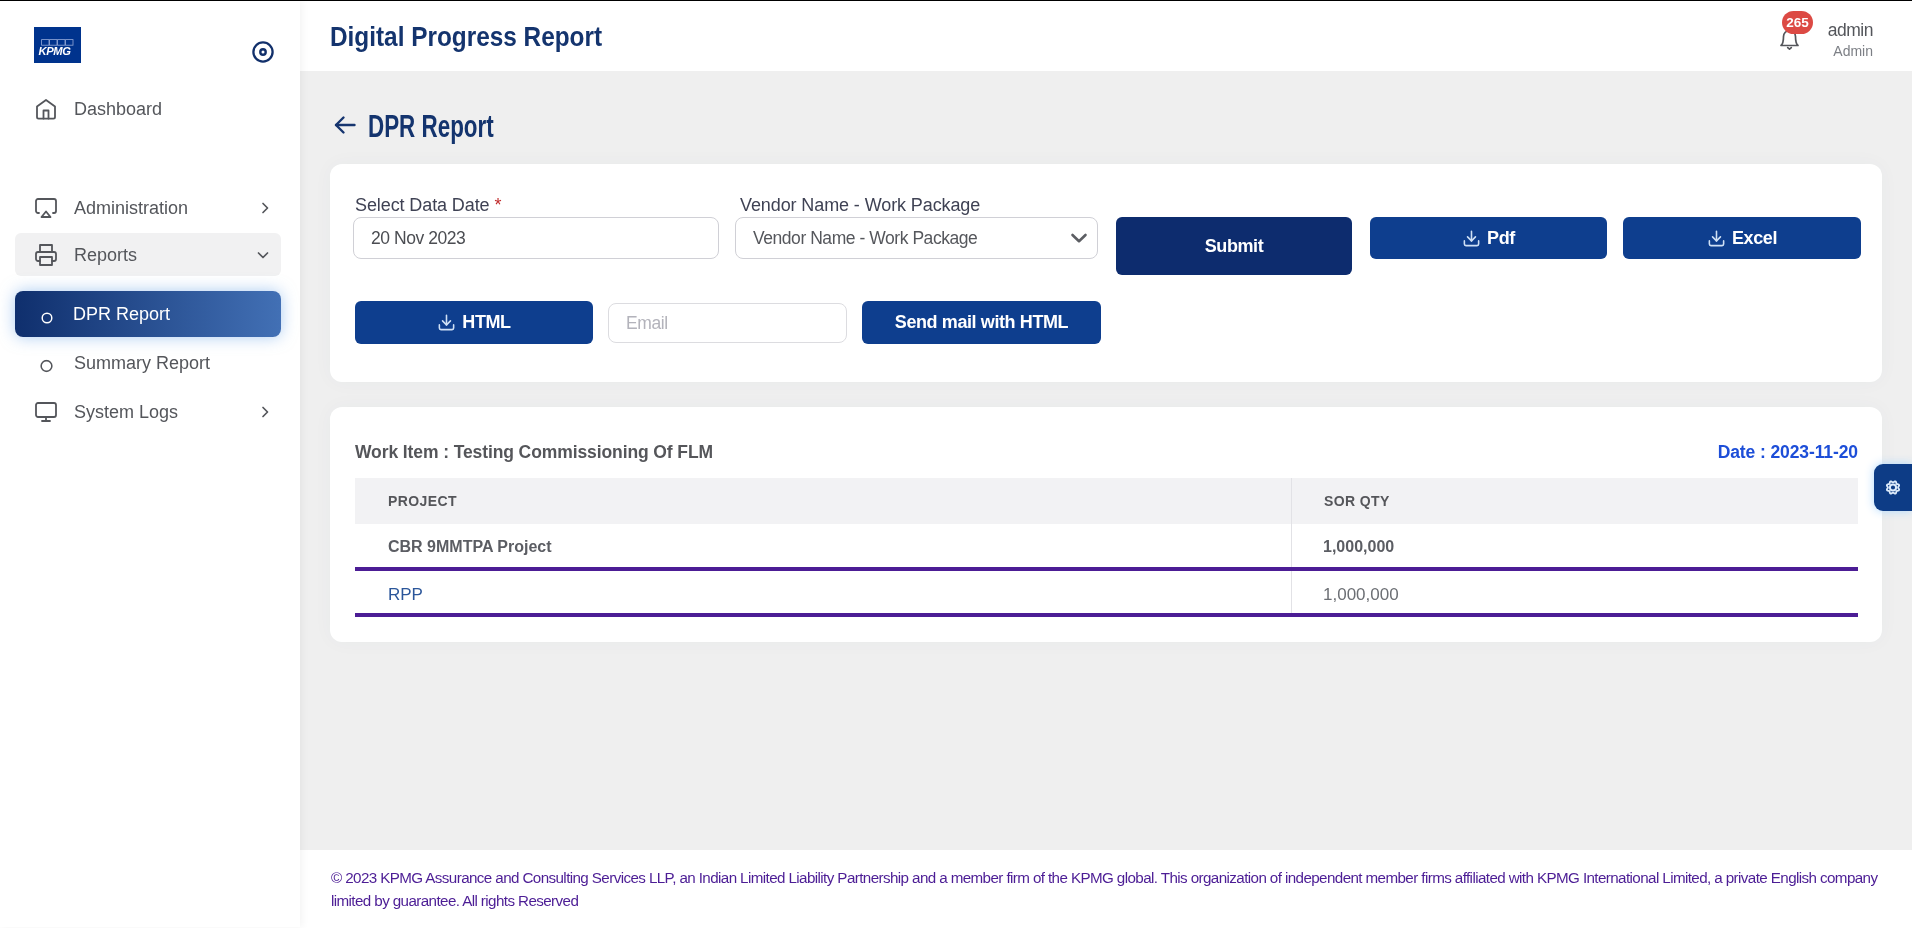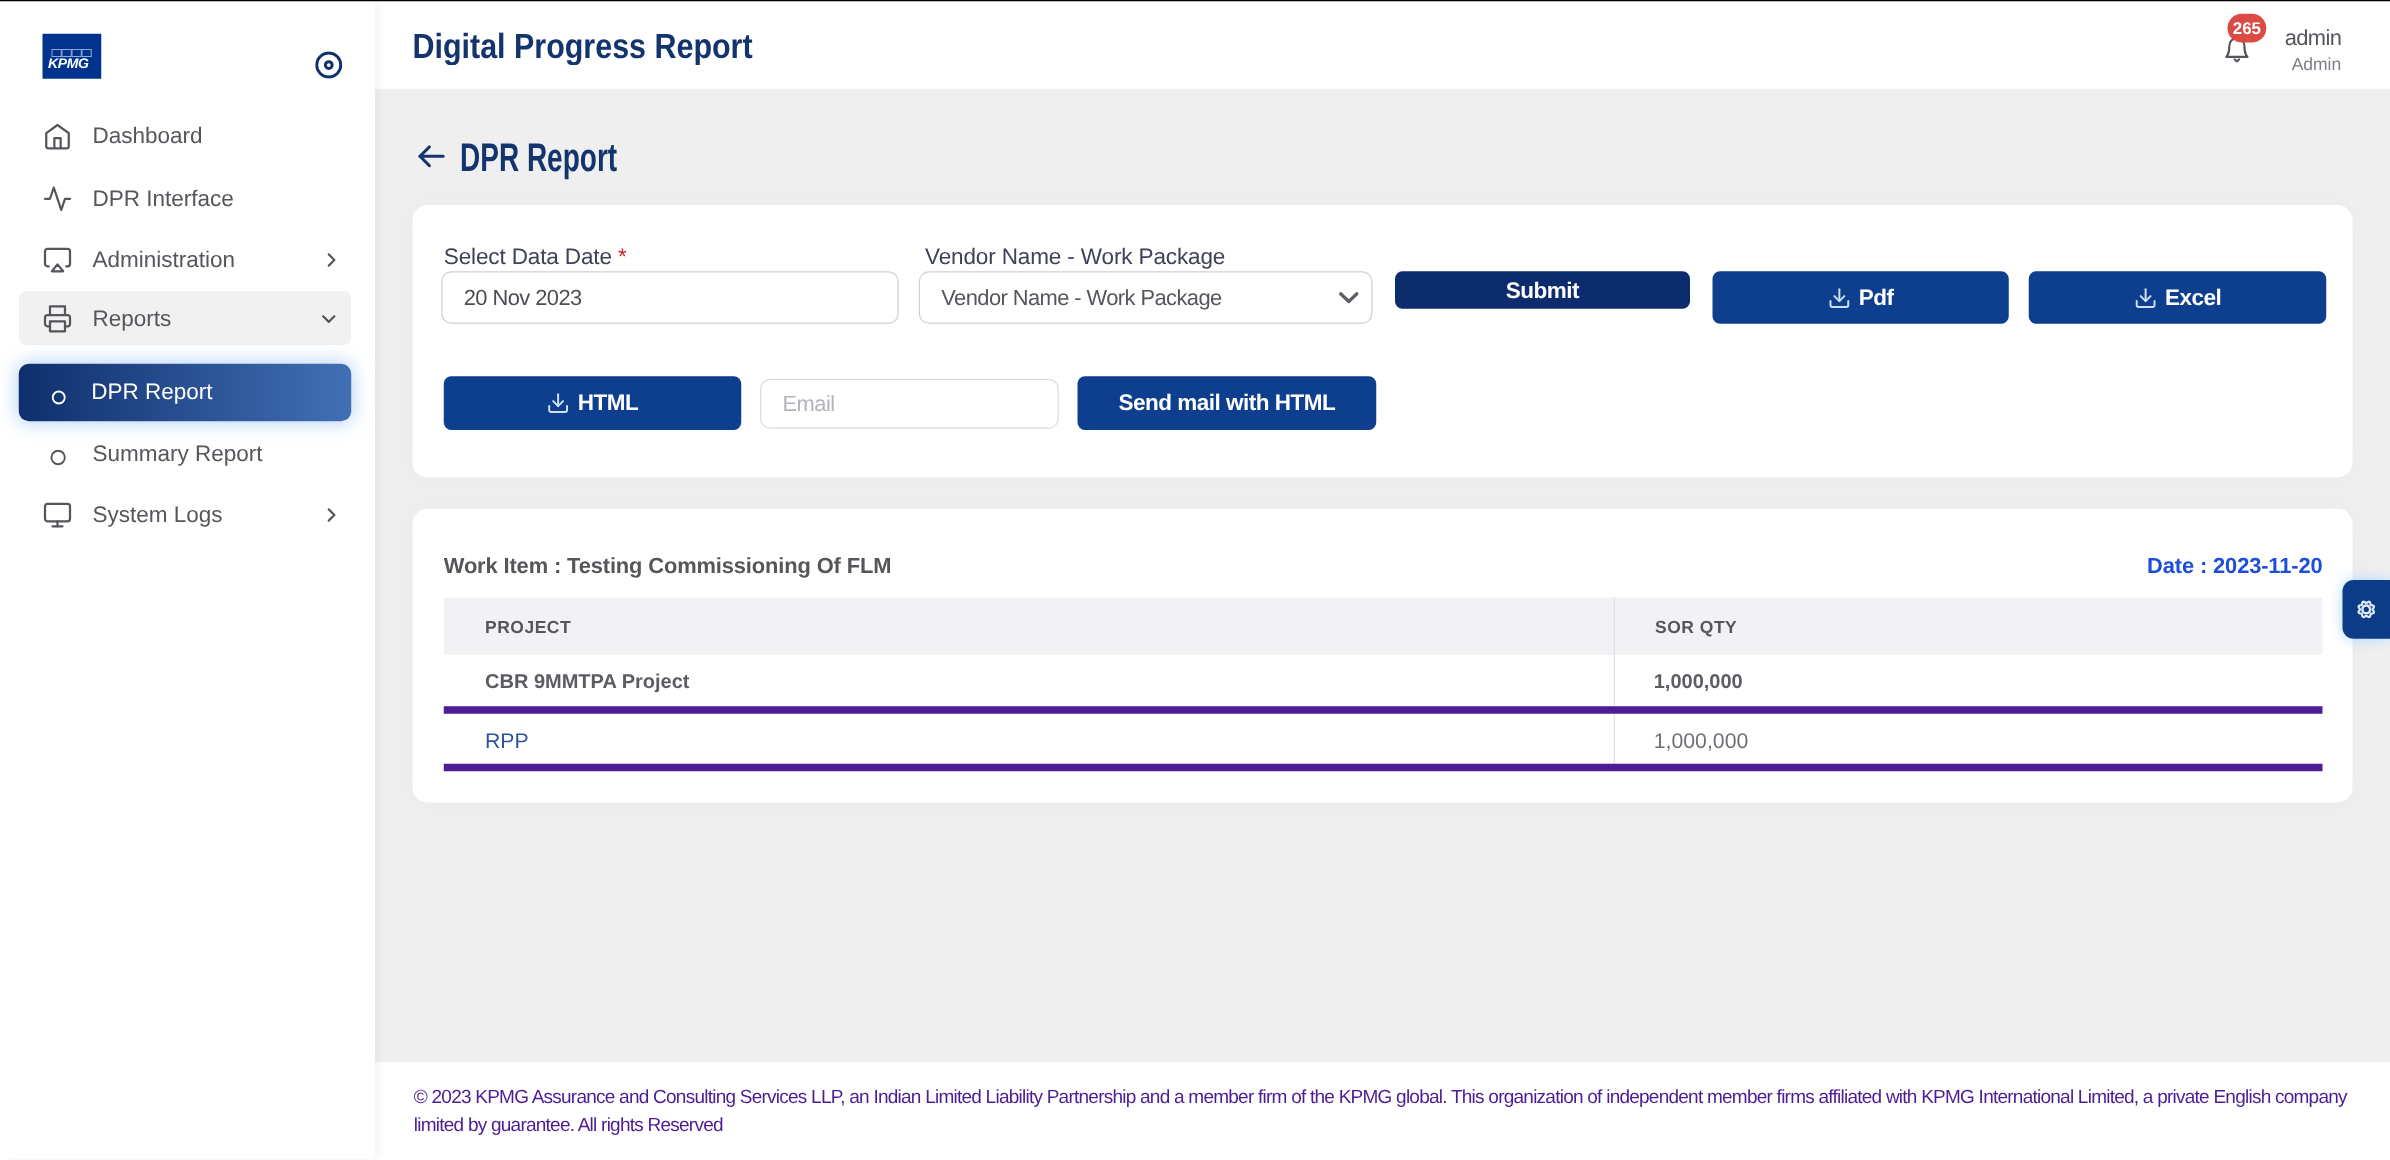--- a/index.html
+++ b/index.html
@@ -37,34 +37,34 @@
 #card2 { left:30px; top:336px; width:1552px; height:235px; }
 label.flabel { font-size:18px; color:#3f4254; letter-spacing:-0.1px; }
 .red { color:#c02b2b; }
 .btn { background:#0e3e8e; color:#fff; border-radius:6px; display:flex; align-items:center; justify-content:center; font-size:18px; letter-spacing:-0.4px; font-weight:bold; position:absolute; }
 .btn svg { margin-right:6px; }
 .lab1 { position:absolute; left:25px; top:31px; }
 .lab2 { position:absolute; left:410px; top:31px; }
 #dateinp { position:absolute; left:23px; top:53px; width:366px; height:42px; border:1px solid #d0d0d6; border-radius:8px; font-size:17.5px; letter-spacing:-0.45px; color:#4b4d52; display:flex; align-items:center; padding-left:17px; }
 #vendorsel { position:absolute; left:405px; top:53px; width:363px; height:42px; border:1px solid #d0d0d6; border-radius:8px; font-size:17.5px; letter-spacing:-0.45px; color:#55575c; display:flex; align-items:center; padding-left:17px; }
 #vendorsel svg { position:absolute; right:8px; }
-#btnSubmit { left:786px; top:53px; width:236px; height:30px; background:#0d2c6e; }
+#btnSubmit { left:786px; top:53px; width:236px; height:58px; background:#0d2c6e; }
 #btnPdf { left:1040px; top:53px; width:237px; height:42px; }
 #btnExcel { left:1293px; top:53px; width:238px; height:42px; }
 #btnHtml { left:25px; top:137px; width:238px; height:43px; }
 #email { position:absolute; left:278px; top:139px; width:239px; height:40px; border:1px solid #dcdce0; border-radius:8px; font-size:17.5px; letter-spacing:-0.4px; padding-left:17px; font-family:"Liberation Sans",sans-serif; color:#3f4254; }
 #email::placeholder { color:#b3b3bb; }
 #btnSend { left:532px; top:137px; width:239px; height:43px; }
 
 #witem { position:absolute; left:25px; top:35px; font-size:17.5px; letter-spacing:-0.1px; font-weight:bold; color:#55565a; }
 #wdate { position:absolute; right:24px; top:35px; font-size:17.5px; letter-spacing:-0.1px; font-weight:bold; color:#1d4ed8; }
 #thead { position:absolute; left:25px; top:71px; width:1503px; height:46px; background:#f2f2f4; }
 #thead .h1 { position:absolute; left:33px; top:15px; font-size:14px; font-weight:bold; color:#55565a; letter-spacing:0.4px; }
 #thead .h2 { position:absolute; left:969px; top:15px; font-size:14px; font-weight:bold; color:#55565a; letter-spacing:0.4px; }
-.trow { position:absolute; left:25px; width:1503px; height:47px; border-bottom:6px solid #4c1d95; font-size:16px; color:#5b5d63; }
+.trow { position:absolute; left:25px; width:1503px; height:47px; border-bottom:4px solid #4c1d95; font-size:16px; color:#5b5d63; }
 .trow .c1 { position:absolute; left:33px; top:50%; transform:translateY(-50%); }
 .trow .c2 { position:absolute; left:968px; top:50%; transform:translateY(-50%); }
 #row1 { top:117px; }
 #row1 .c1, #row1 .c2 { top:54%; }
 #coldiv { position:absolute; left:961px; top:71px; width:1px; height:139px; background:#e2e2e6; }
 #row2 { top:164px; height:46px; font-size:17px; }
 #row2 .c1, #row2 .c2 { top:56%; }
 
 #geartab { position:absolute; left:1874px; top:464px; width:38px; height:47px; background:#0d3c86; border-radius:9px 0 0 9px; z-index:20; display:flex; align-items:center; justify-content:center; box-shadow:0 0 10px rgba(170,215,255,0.95); }
 
@@ -94,26 +94,20 @@
       <circle cx="11" cy="11" r="2.7" stroke="#12306b" stroke-width="2.4" fill="none"></circle>
     </svg>
   </div>
 
   <div class="mi" style="top:83px;">
     <span class="ic"><svg width="24" height="24" viewBox="0 0 24 24" fill="none" stroke="#54565b" stroke-width="1.8" stroke-linecap="round" stroke-linejoin="round">
           <path d="M3 9.5 12 3l9 6.5V20a1.6 1.6 0 0 1-1.6 1.6H4.6A1.6 1.6 0 0 1 3 20z"></path>
           <path d="M9.5 21.5v-8h5v8"></path>
         </svg></span>
     <span class="lbl">Dashboard</span>
-  </div>
-  <div class="mi" style="top:133px;">
-    <span class="ic"><svg width="24" height="24" viewBox="0 0 24 24" fill="none" stroke="#54565b" stroke-width="1.8" stroke-linecap="round" stroke-linejoin="round">
-          <polyline points="22 12 18 12 15 21 9 3 6 12 2 12"></polyline>
-        </svg></span>
-    <span class="lbl">DPR Interface</span>
   </div>
   <div class="mi" style="top:182px;">
     <span class="ic"><svg width="24" height="24" viewBox="0 0 24 24" fill="none" stroke="#54565b" stroke-width="1.8" stroke-linecap="round" stroke-linejoin="round">
           <path d="M5 17H4a2 2 0 0 1-2-2V5a2 2 0 0 1 2-2h16a2 2 0 0 1 2 2v10a2 2 0 0 1-2 2h-1"></path>
           <path d="M12 15.5 16.5 21h-9z"></path>
         </svg></span>
     <span class="lbl">Administration</span>
     <span class="chev"><svg width="16" height="16" viewBox="0 0 16 16" fill="none" stroke="#54565b" stroke-width="1.7" stroke-linecap="round" stroke-linejoin="round">
           <polyline points="6 3.5 10.5 8 6 12.5"></polyline>
         </svg></span>

